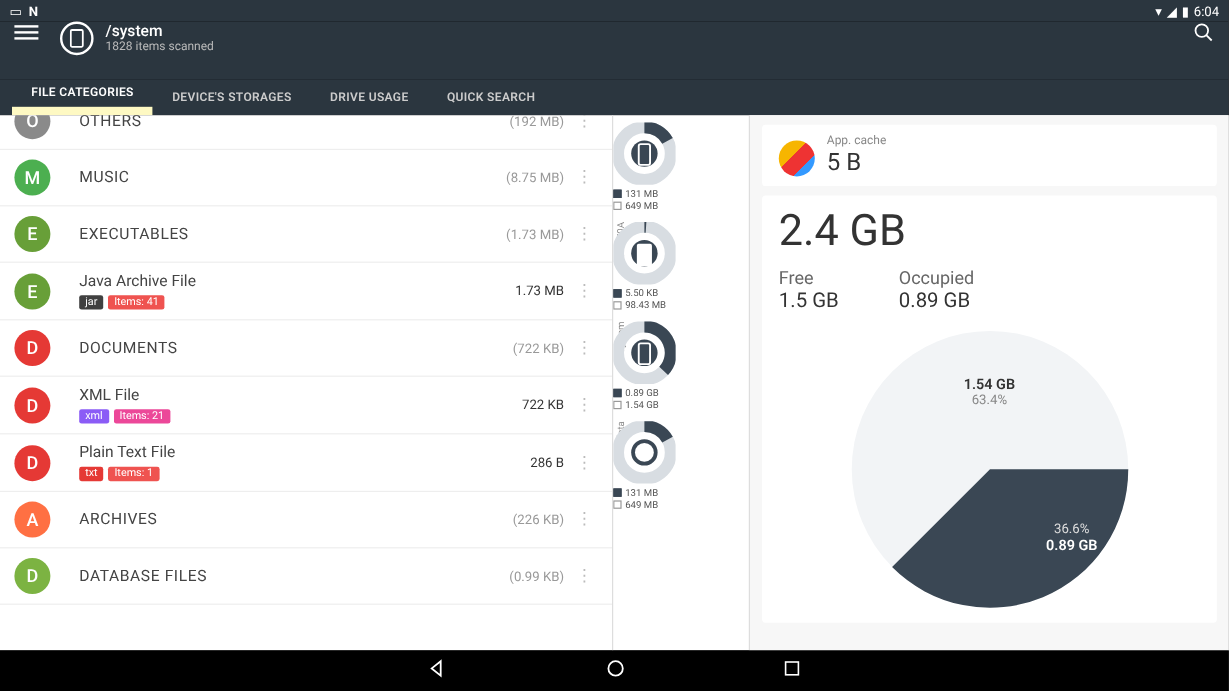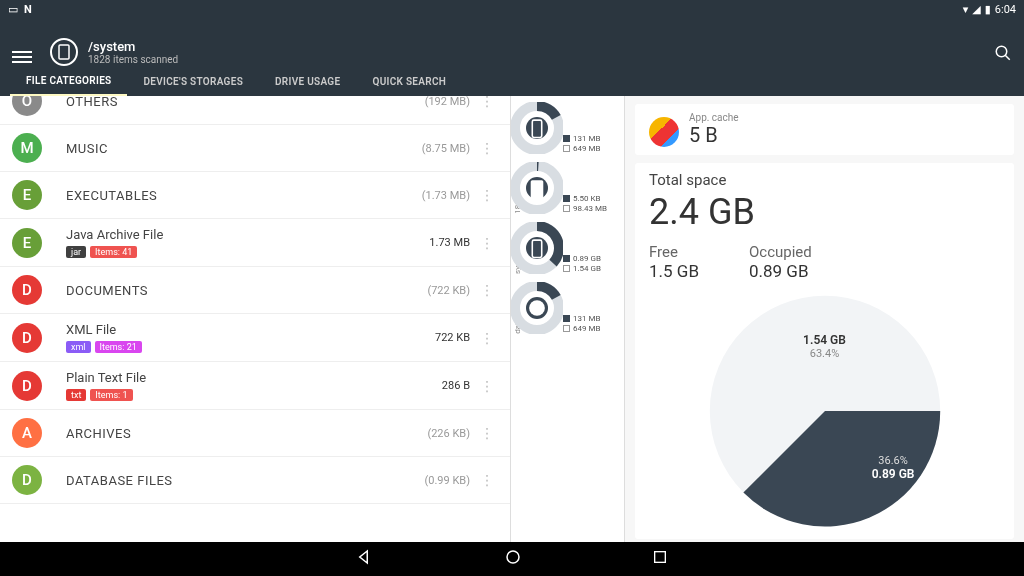--- a/index.html
+++ b/index.html
@@ -1,47 +1,47 @@
 <!DOCTYPE html>
 <html><head>
 <meta charset="utf-8">
 <style>
 *{box-sizing:border-box;margin:0;padding:0;font-family:Roboto,Arial,sans-serif}
 body{width:1024px;height:576px;background:#000;overflow:hidden;position:relative}
 .status-bar{height:18px;background:#2b363f;display:flex;align-items:center;padding:0 8px;color:#fff;font-size:11px}
 .status-left{display:flex;gap:4px;align-items:center}
 .status-right{margin-left:auto;display:flex;gap:4px;align-items:center}
 .sb-icon{width:12px;height:12px;display:inline-block}
-.app-bar{height:48px;background:#2b363f;display:flex;align-items:flex-end;padding:0 12px;color:#fff}
+.app-bar{height:48px;background:#2b363f;display:flex;align-items:flex-start;padding:0 12px;color:#fff}
 .hamburger{width:20px;cursor:pointer}
 .hamburger div{height:2px;background:#fff;margin:3px 0}
 .title-wrap{display:flex;align-items:center;margin-left:18px;gap:10px}
 .title-icon{width:28px;height:28px;border:2px solid #fff;border-radius:50%;display:flex;align-items:center;justify-content:center}
 .title-text .t1{font-size:13px;font-weight:500}
 .title-text .t2{font-size:10px;color:#bbb}
 .search-btn{margin-left:auto;cursor:pointer}
 .tabs{height:30px;background:#2b363f;display:flex;padding:0 10px;color:#ccc;font-size:10px;font-weight:600;letter-spacing:.3px}
 .tab{padding:0 16px;display:flex;align-items:center;cursor:pointer}
-.tab.active{color:#fff;border-bottom:2px solid #fef9c3}
+.tab.active{color:#fff;border-bottom:7px solid #fef9c3}
 .content{position:absolute;top:96px;left:0;right:0;bottom:34px;display:flex;background:#fff}
 .col-left{width:510px;overflow:hidden;display:flex;flex-direction:column}
 .list{flex:1;overflow:hidden}
 .row{display:flex;align-items:center;padding:8px 12px;border-bottom:1px solid #eee;position:relative}
 .row.sub{padding-left:12px}
 .avatar{width:30px;height:30px;border-radius:50%;display:flex;align-items:center;justify-content:center;color:#fff;font-weight:500;font-size:15px;flex-shrink:0}
 .row-body{margin-left:24px;flex:1;min-width:0}
 .row-title{font-size:13px;color:#444}
 .row-title.cat{letter-spacing:.5px}
 .badges{display:flex;gap:4px;margin-top:4px}
 .badge{font-size:9px;padding:1px 5px;border-radius:2px;color:#fff}
 .row-size{font-size:11px;color:#999;margin-right:6px}
 .row-size.dark{color:#333;font-weight:400}
 .more{color:#bbb;font-size:14px;line-height:6px;cursor:pointer;padding:0 4px}
 .col-mid{width:115px;border-left:1px solid #ddd;border-right:1px solid #ddd;padding:6px 0;overflow:hidden}
-.donut-wrap{display:flex;flex-direction:row;align-items:flex-end;margin-bottom:8px}
+.donut-wrap{display:flex;flex-direction:column;align-items:flex-start;margin-bottom:8px}
 .donut{width:52px;height:52px;position:relative}
 .donut svg{width:100%;height:100%}
 .donut-center{position:absolute;top:50%;left:50%;transform:translate(-50%,-50%);width:22px;height:22px;border-radius:50%;background:#3a4754;display:flex;align-items:center;justify-content:center}
 .legend{font-size:8px;color:#555;margin-top:2px}
 .legend-row{display:flex;align-items:center;gap:3px;margin:1px 0}
 .sq{width:7px;height:7px;border:1px solid #999}
 .sq.f{background:#3a4754;border-color:#3a4754}
 .vlabel{writing-mode:vertical-rl;transform:rotate(180deg);font-size:8px;color:#888;position:absolute;left:2px}
 .col-right{flex:1;padding:8px 10px;overflow:hidden;background:#f7f7f7}
 .card{background:#fff;border-radius:3px;padding:8px 14px;margin-bottom:8px}
@@ -164,21 +164,21 @@
     </div>
     <div class="row-size ">(722 KB)</div>
     <div class="more">⋮</div>
         </div>
         <div class="row sub">
     <div class="avatar" style="background:#e53935">D</div>
     <div class="row-body">
       <div class="row-title ">XML File</div>
       <div class="badges">
               <span class="badge" style="background:#8b5cf6">xml</span>
-              <span class="badge" style="background:#d946ef">Items: 21</span>
+              <span class="badge" style="background:#ec4899">Items: 21</span>
             </div>
     </div>
     <div class="row-size dark">722 KB</div>
     <div class="more">⋮</div>
         </div>
         <div class="row sub">
     <div class="avatar" style="background:#e53935">D</div>
     <div class="row-body">
       <div class="row-title ">Plain Text File</div>
       <div class="badges">
@@ -311,21 +311,20 @@
 
   <div class="col-right">
     <div class="card cache-card">
       <div class="cache-icon"></div>
       <div class="cache-text">
         <div class="l1">App. cache</div>
         <div class="l2">5 B</div>
       </div>
     </div>
     <div class="card space-card">
-      <div class="hdr">Total space</div>
       <div class="big">2.4 GB</div>
       <div class="space-stats">
         <div class="stat">
           <div class="sl">Free</div>
           <div class="sv">1.5 GB</div>
         </div>
         <div class="stat">
           <div class="sl">Occupied</div>
           <div class="sv">0.89 GB</div>
         </div>

